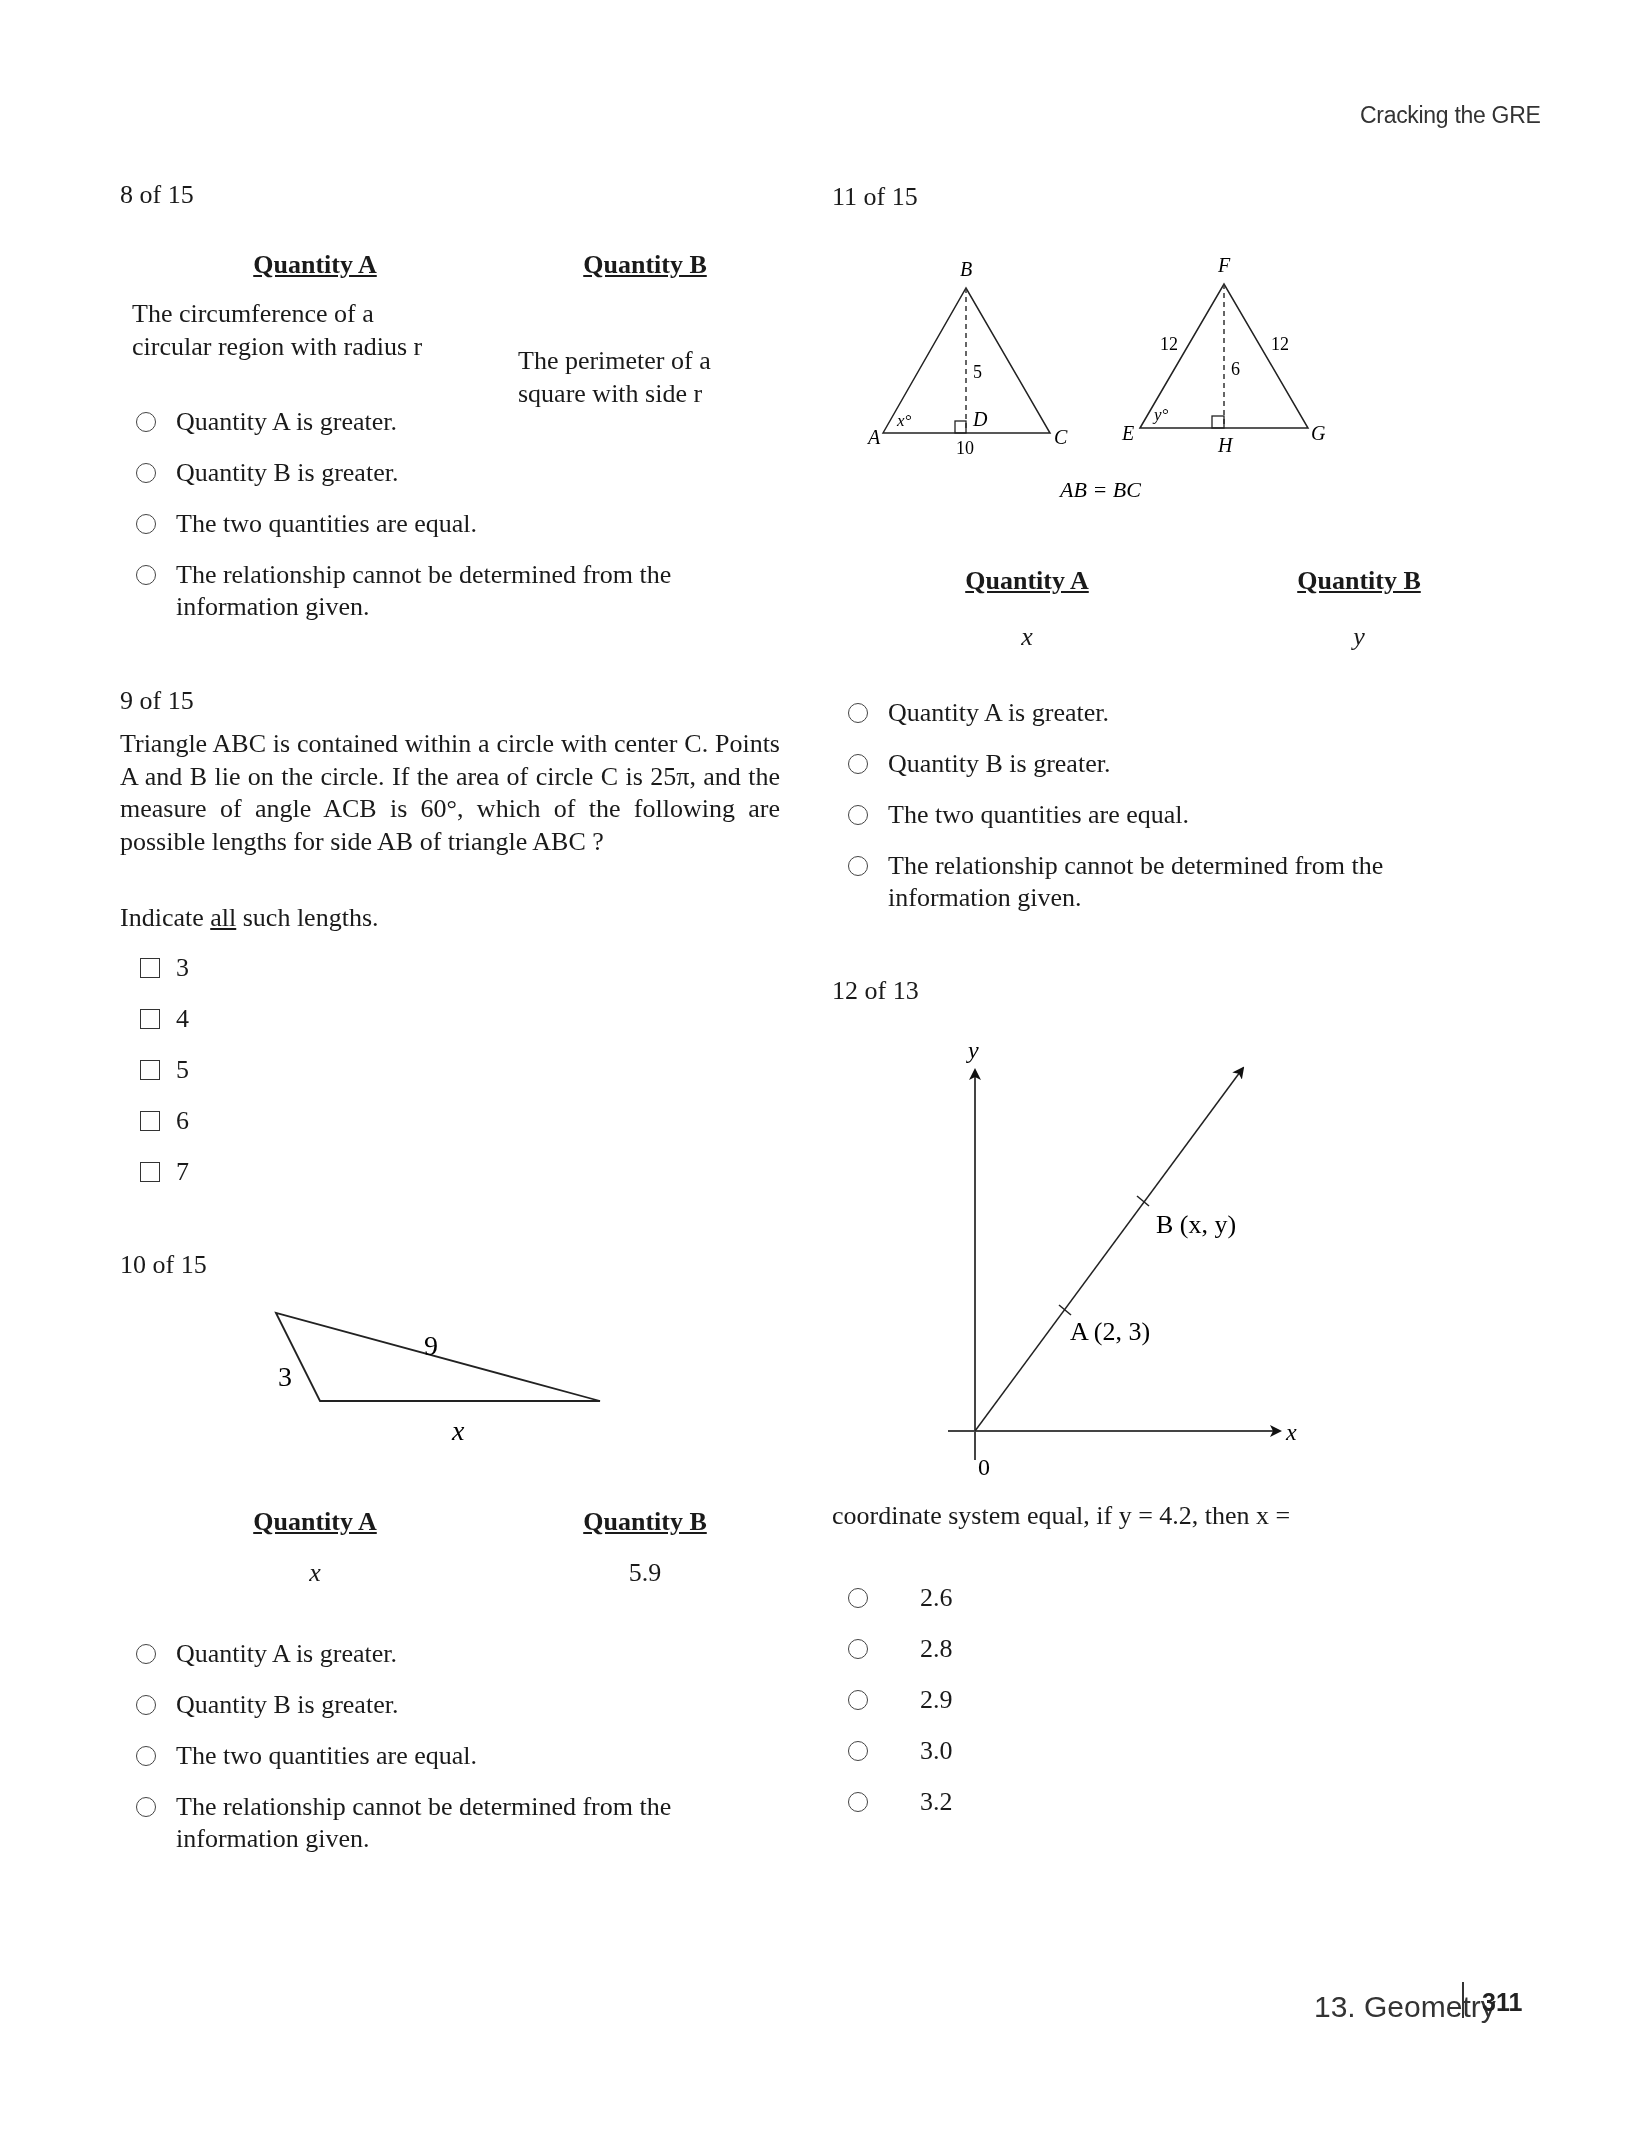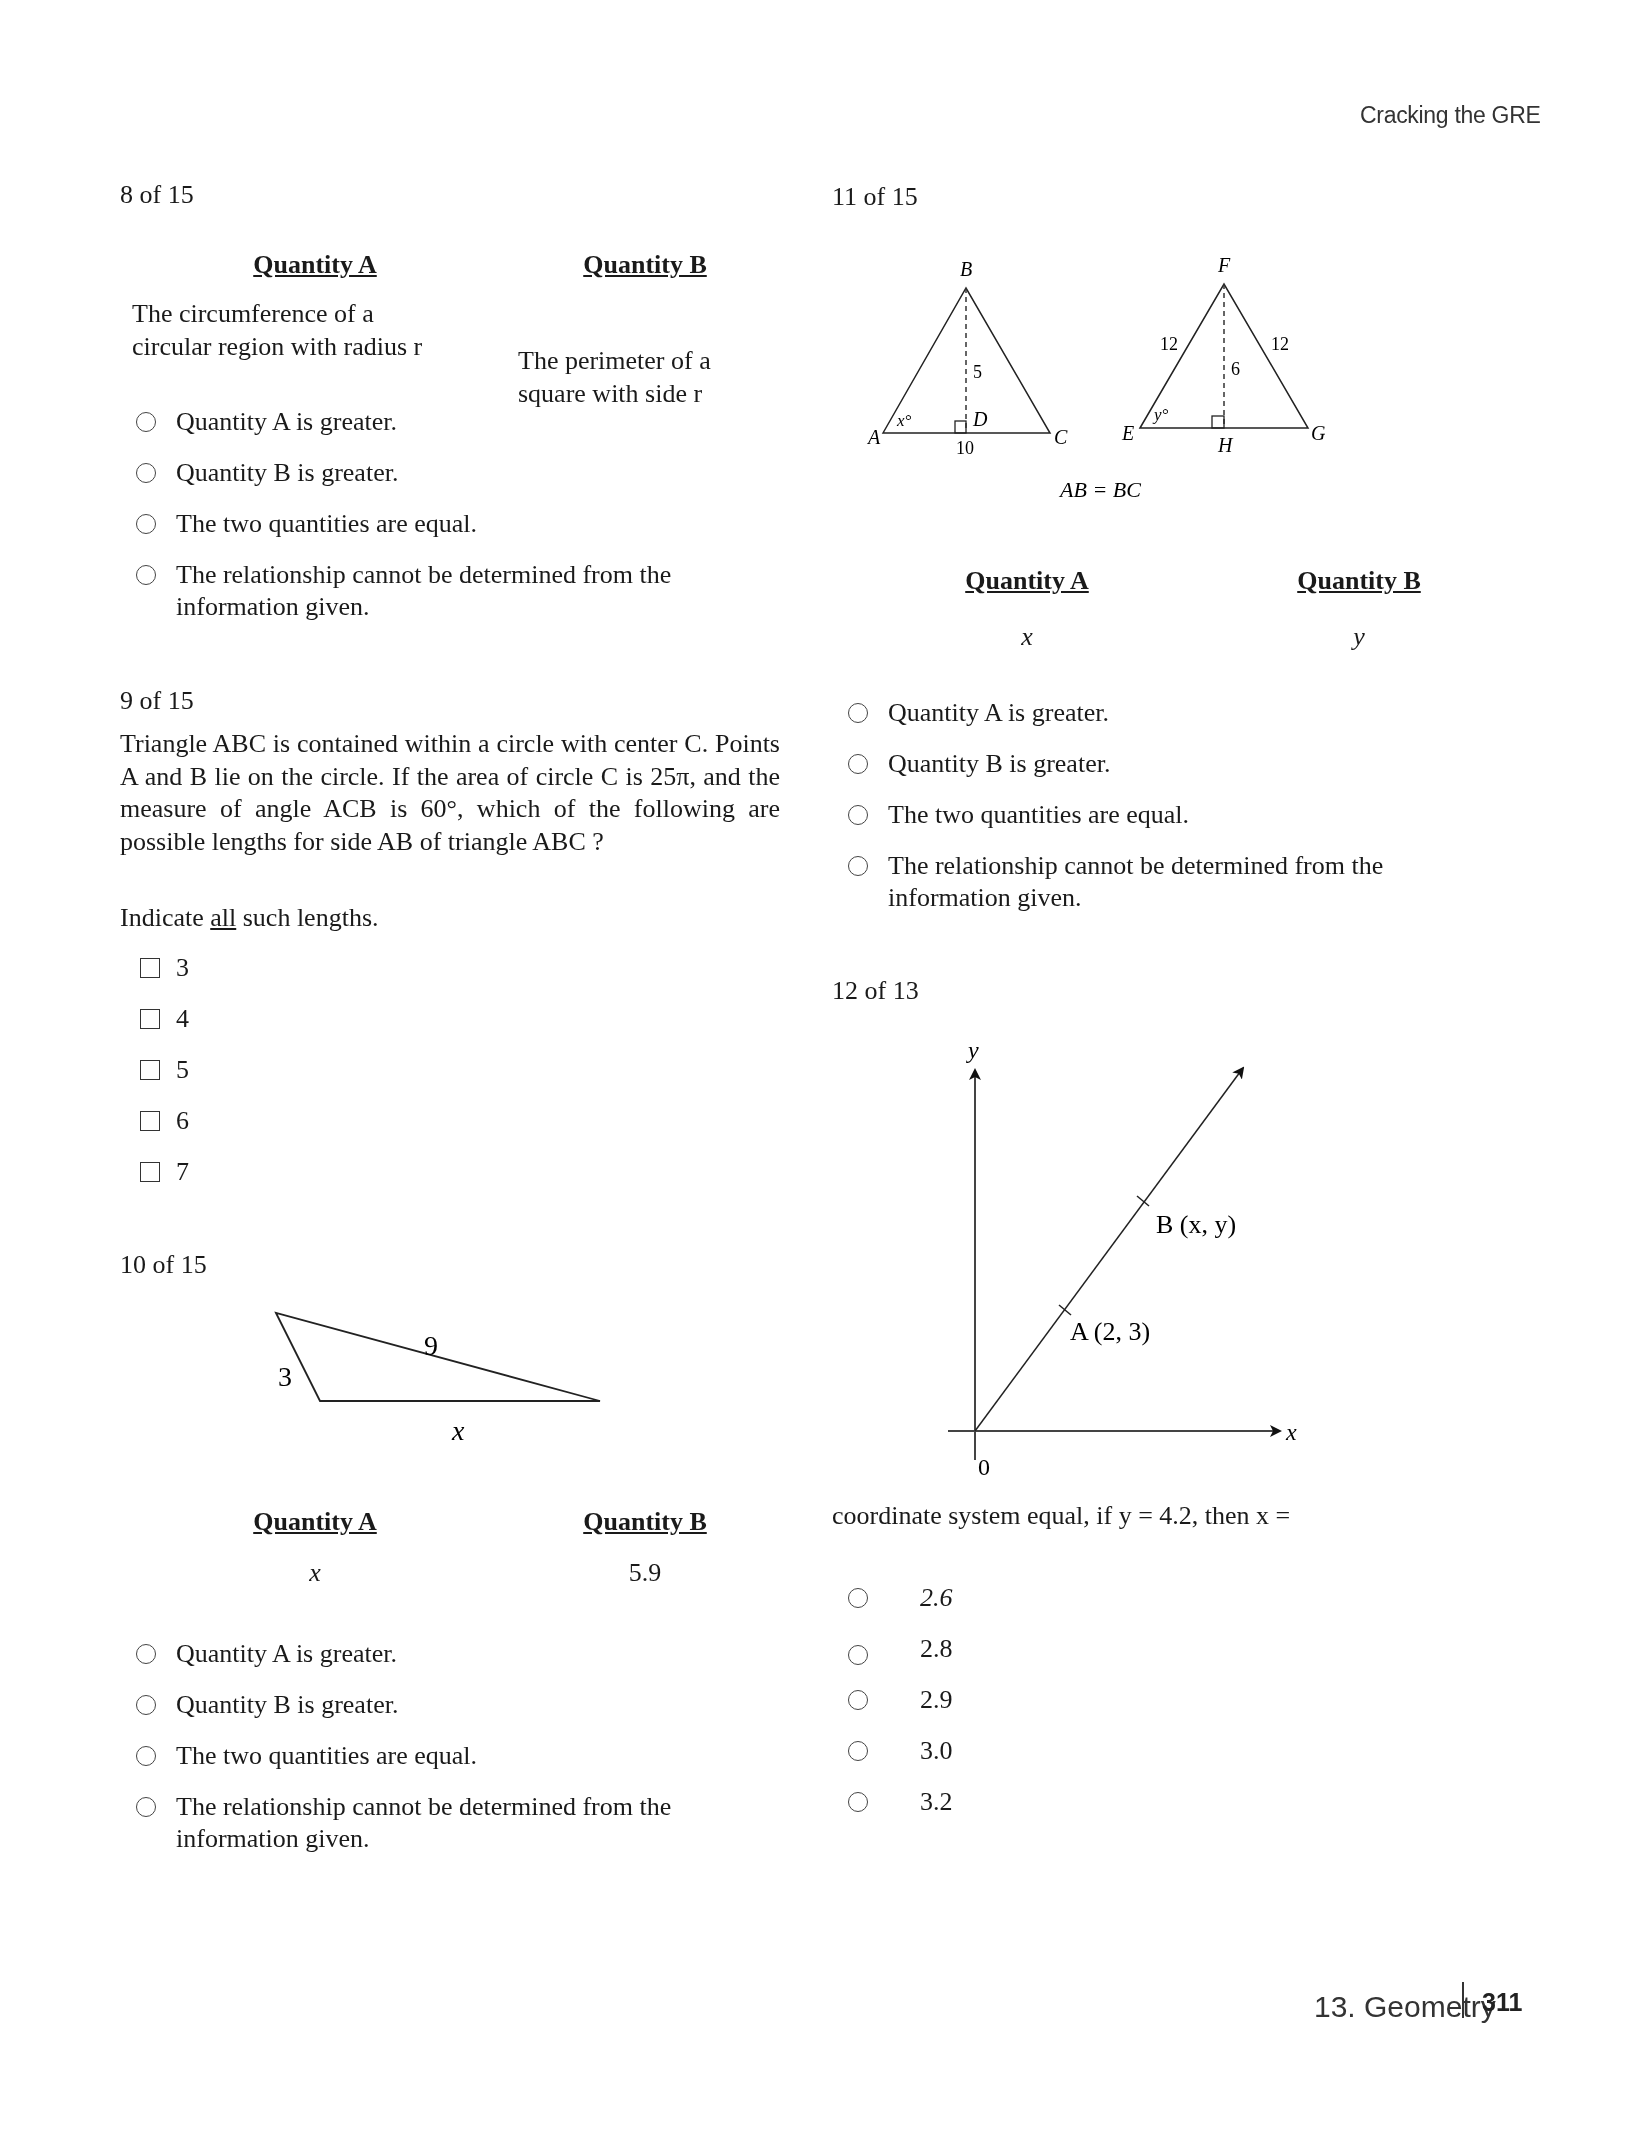--- a/index.html
+++ b/index.html
@@ -177,25 +177,25 @@
   <text x="148" y="58" font-size="24" font-style="italic">y</text>
   <text x="466" y="440" font-size="24" font-style="italic">x</text>
   <text x="158" y="475" font-size="24">0</text>
   <text x="250" y="340" font-size="26">A (2, 3)</text>
   <text x="336" y="233" font-size="26">B (x, y)</text>
 </svg>
 <div class="abs para" style="left:832px;top:1500px;width:680px;">
   <div>coordinate system equal, if y = 4.2, then x =</div>
 </div>
 <div class="abs" style="left:848px;top:1582px;">
-  <div class="opt" style="margin-bottom:19px;font-style:italic;">
+  <div class="opt" style="margin-bottom:19px;">
       <span class="radio" style="margin-right:52px;"></span>
       <span>2.6</span>
     </div>
-  <div class="opt" style="margin-bottom:19px;align-items:flex-end;">
+  <div class="opt" style="margin-bottom:19px;">
       <span class="radio" style="margin-right:52px;"></span>
       <span>2.8</span>
     </div>
   <div class="opt" style="margin-bottom:19px;">
       <span class="radio" style="margin-right:52px;"></span>
       <span>2.9</span>
     </div>
   <div class="opt" style="margin-bottom:19px;margin-top:12px;">
       <span class="radio" style="margin-right:52px;"></span>
       <span>3.0</span>

